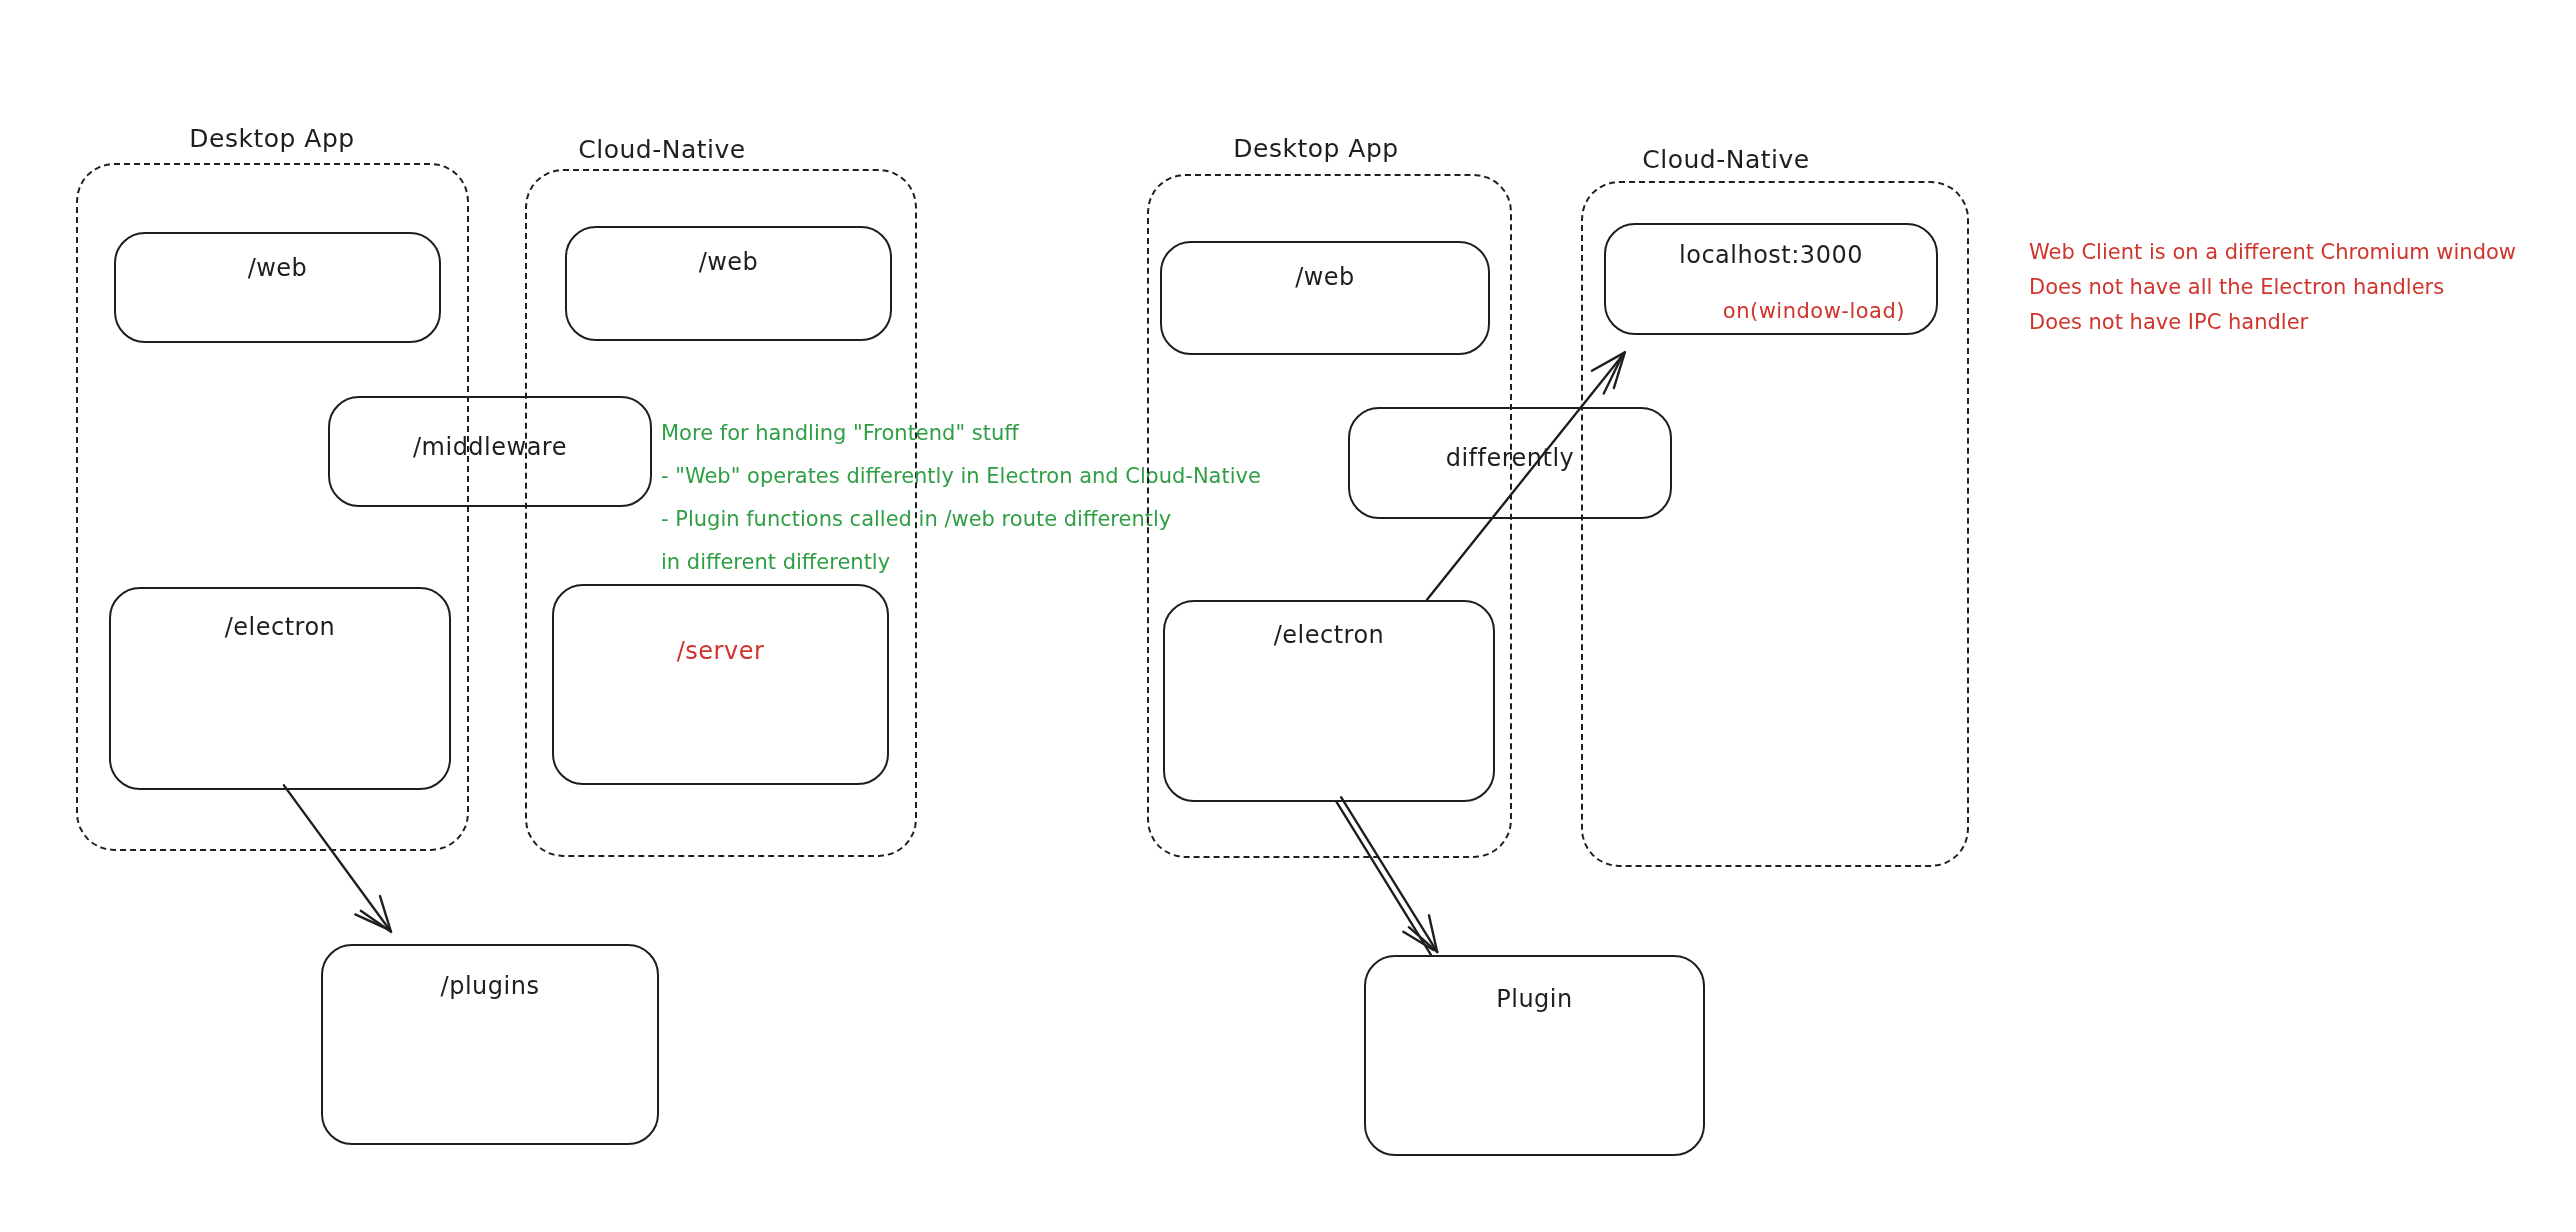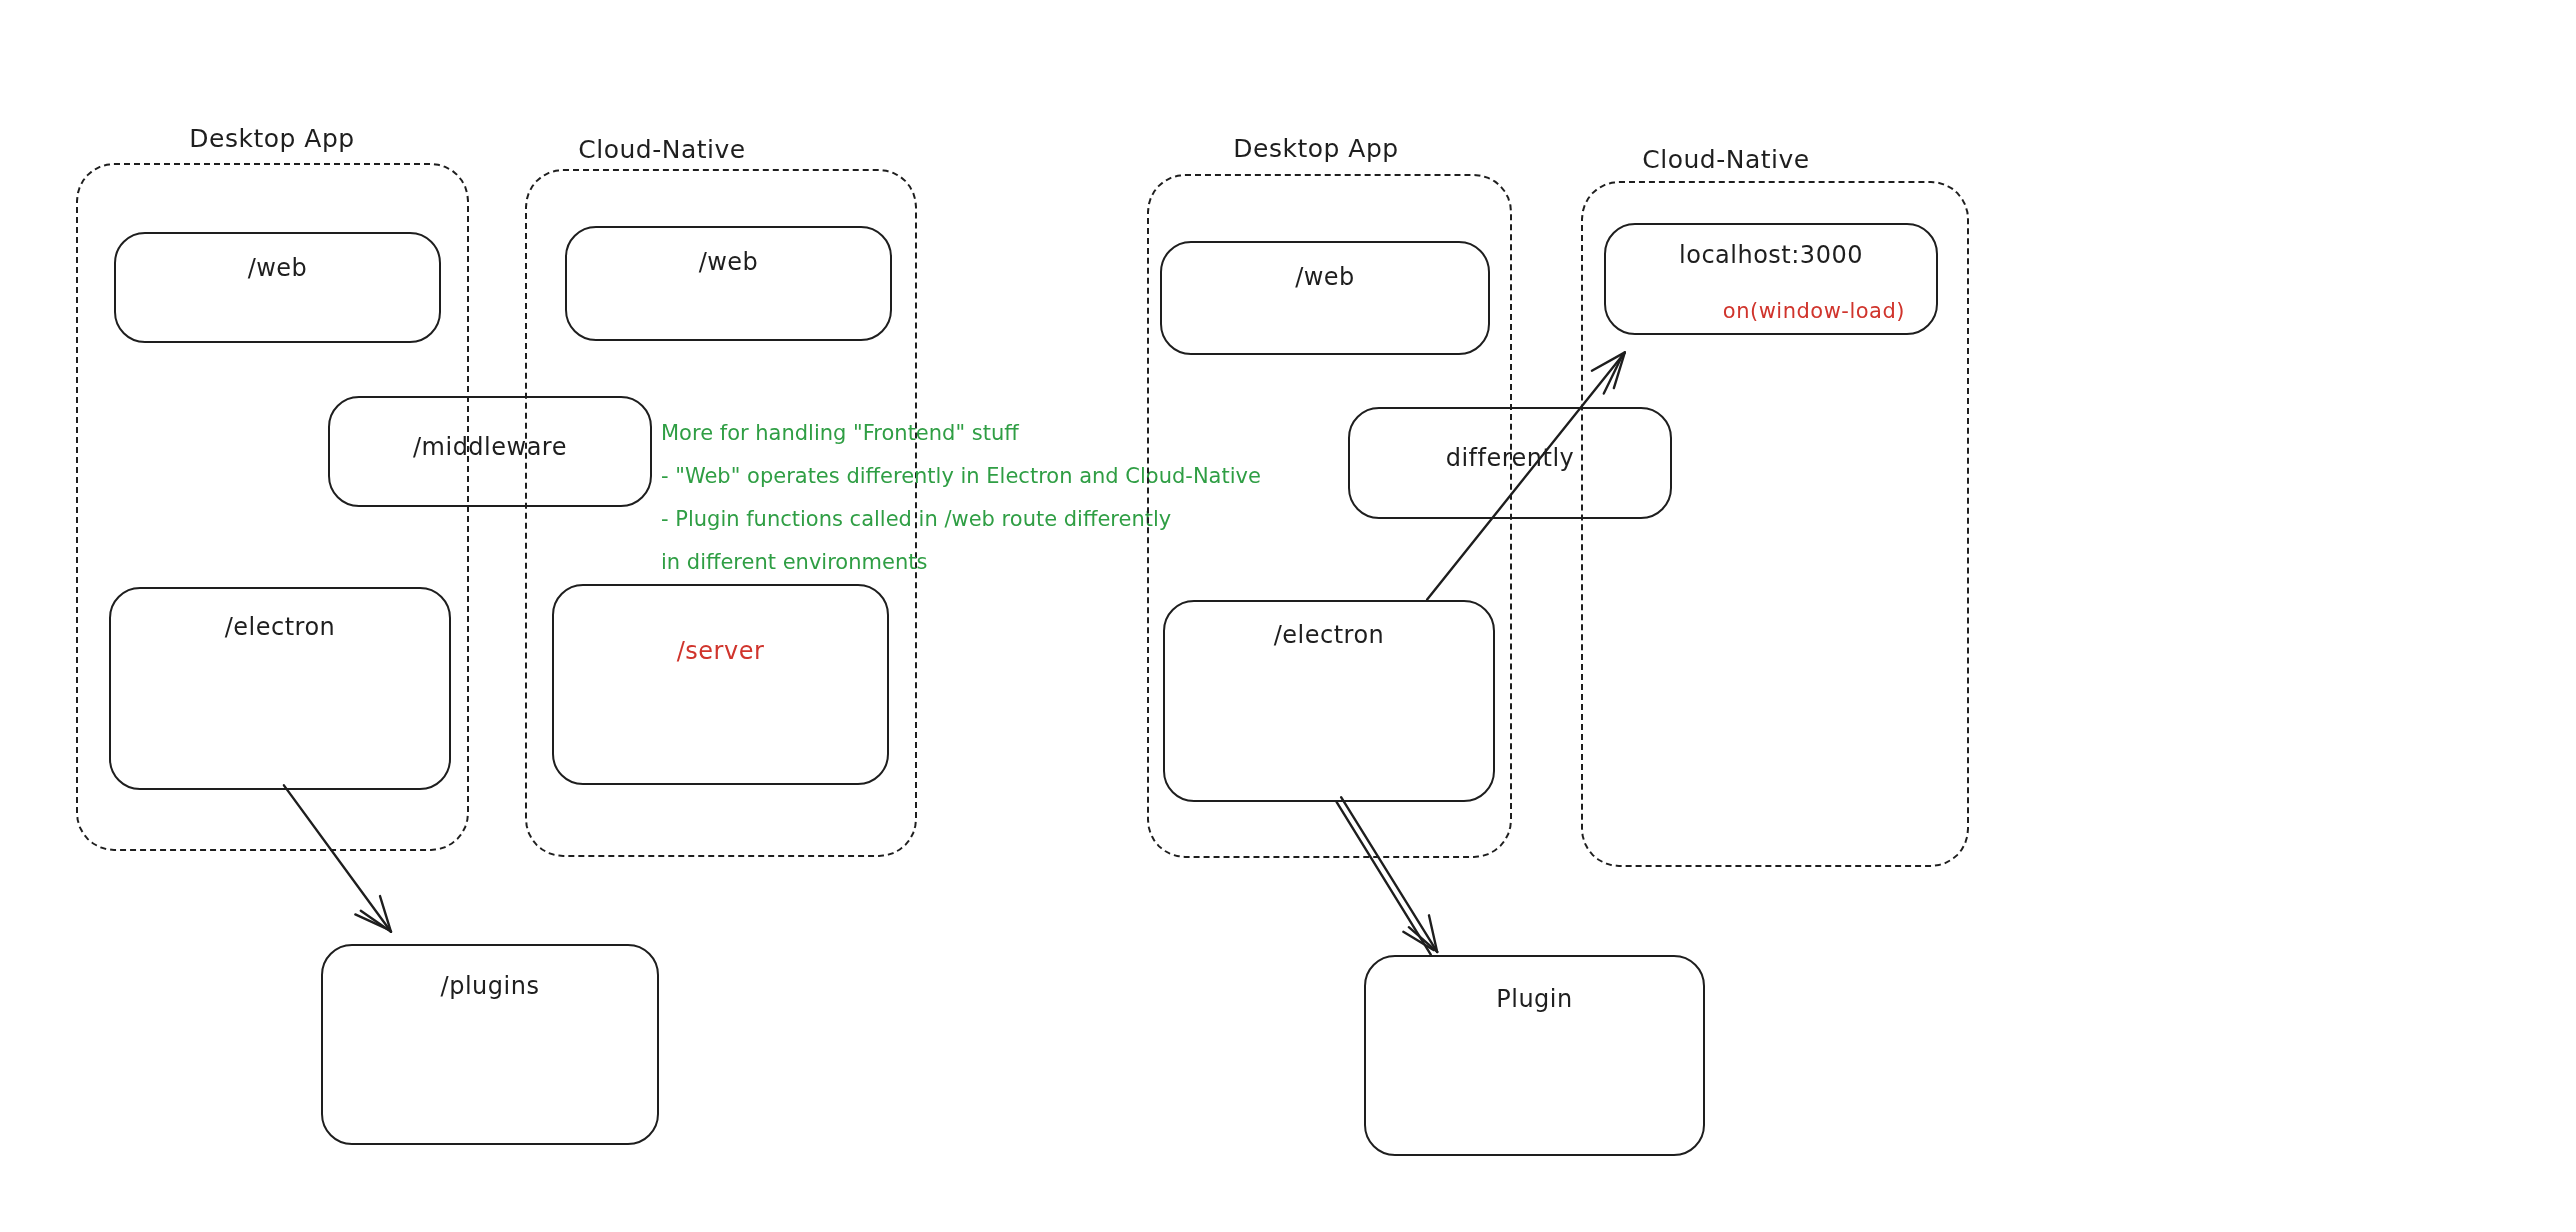--- a/index.html
+++ b/index.html
@@ -68,21 +68,21 @@
   </div>
 
   <div class="node" style="left:328px;top:396px;width:320px;height:107px;">
     <div class="node-label" style="top:35px;">/middleware</div>
   </div>
 
   <div class="note note-green" style="left:661px;top:423px;">
     <div>More for handling "Frontend" stuff</div>
     <div>- "Web" operates differently in Electron and Cloud-Native</div>
     <div>- Plugin functions called in /web route differently</div>
-    <div>in different environments</div>
+    <div>in different differently</div>
   </div>
 
   <div class="node" style="left:109px;top:587px;width:338px;height:199px;">
     <div class="node-label" style="top:24px;">/electron</div>
   </div>
 
   <div class="node" style="left:552px;top:584px;width:333px;height:197px;">
     <div class="node-label red-text" style="top:23px;margin-top:28px;">/server</div>
   </div>
 
@@ -98,20 +98,25 @@
 
   <div class="node" style="left:1160px;top:241px;width:326px;height:110px;">
     <div class="node-label" style="top:20px;">/web</div>
   </div>
 
   <div class="node" style="left:1604px;top:223px;width:330px;height:108px;text-decoration:underline;">
     <div class="node-label" style="top:15.6px;">localhost:3000</div>
     <div class="sub-label red-text" style="top:62px;margin-top:12px;">on(window-load)</div>
   </div>
 
+  <div class="note note-red" style="left:2029px;top:242px;">
+    <div>Web Client is on a different Chromium window</div>
+    <div>Does not have all the Electron handlers</div>
+    <div>Does not have IPC handler</div>
+  </div>
 
   <div class="node" style="left:1348px;top:407px;width:320px;height:108px;">
     <div class="node-label" style="top:35px;">differently</div>
   </div>
 
   <div class="node" style="left:1163px;top:600px;width:328px;height:198px;">
     <div class="node-label" style="top:19px;">/electron</div>
   </div>
 
   <div class="node" style="left:1364px;top:955px;width:337px;height:197px;">

